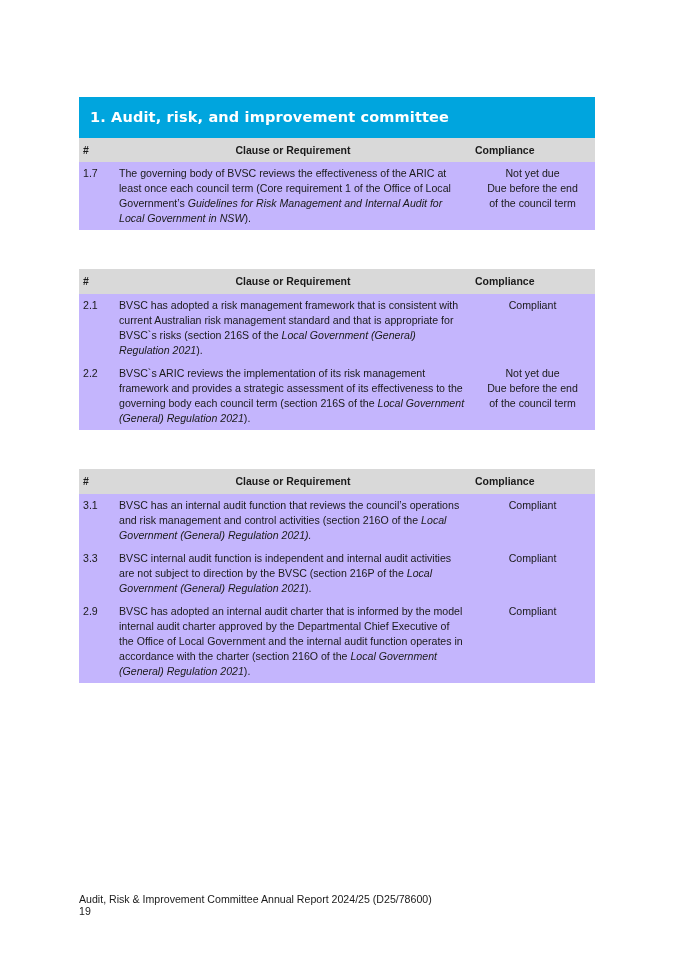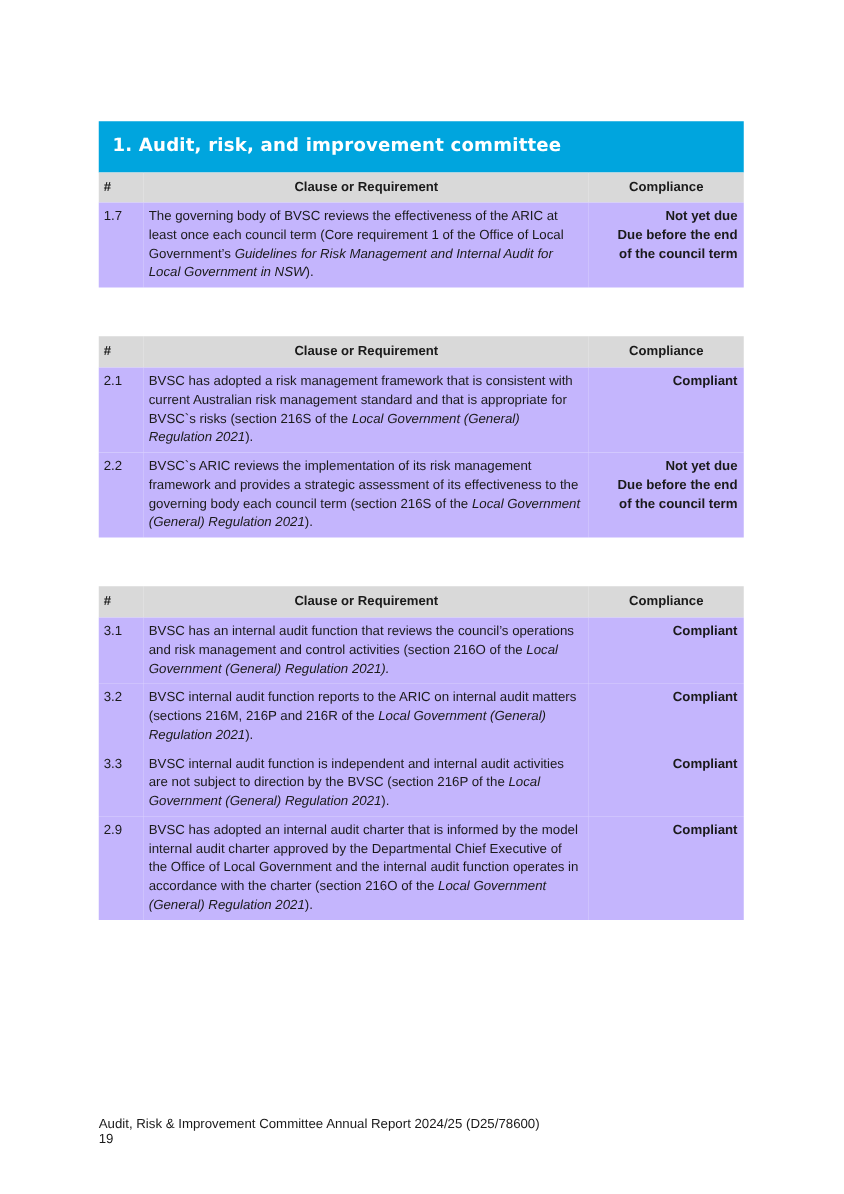--- a/index.html
+++ b/index.html
@@ -63,21 +63,21 @@
     font-family: "Liberation Sans", sans-serif;
     font-size: 10.5px;
     font-weight: 700;
     padding: 6px 4px 6px 4px;
     border: 0;
     vertical-align: middle;
     line-height: 1.2;
   }
   th.h-num  { text-align: left; padding-left: 9px; }
   th.h-text { text-align: center; }
-  th.h-comp { text-align: center; }
+  th.h-comp { text-align: left; }
 
   table.reqtable tbody td {
     border: 0;
     vertical-align: top;
     font-size: 10.6px;
     line-height: 1.42;
     color: #1a1a1a;
     padding: 4px 5px 4px 4px;
     background: #c4b5fd;
   }
@@ -85,23 +85,23 @@
     padding-left: 9px;
     padding-right: 2px;
     white-space: nowrap;
   }
   td.cell-text {
     padding-left: 4px;
     padding-right: 11px;
   }
   td.cell-comp {
     background: #87c846;
-    text-align: right;
+    text-align: center;
     vertical-align: middle;
-    font-weight: 700;
+    font-weight: 400;
     font-size: 10.6px;
     line-height: 1.35;
     padding: 6px 6px;
     border-top: 1px solid #ffffff;
     border-bottom: 1px solid #ffffff;
   }
   td.cell-comp.first-comp { border-top: 0; }
   td.cell-comp.last-comp  { border-bottom: 0; }
 
   .it { font-style: italic; }
@@ -193,25 +193,20 @@
               <th class="h-comp">Compliance</th>
             </tr>
           </thead>
           <tbody>
             <tr>
               <td class="cell-num">3.1</td>
               <td class="cell-text"><span>BVSC has an internal audit function that reviews the council’s operations and risk management and control activities (section 216O of the </span><span class="it">Local Government (General) Regulation 2021).</span></td>
               <td class="cell-comp first-comp"><span>Compliant</span></td>
             </tr>
             <tr>
-              <td class="cell-num">3.2</td>
-              <td class="cell-text"><span>BVSC internal audit function reports to the ARIC on internal audit matters (sections 216M, 216P and 216R of the </span><span class="it">Local Government (General) Regulation 2021</span><span>).</span></td>
-              <td class="cell-comp"><span>Compliant</span></td>
-            </tr>
-            <tr>
               <td class="cell-num">3.3</td>
               <td class="cell-text"><span>BVSC internal audit function is independent and internal audit activities are not subject to direction by the BVSC (section 216P of the </span><span class="it">Local Government (General) Regulation 2021</span><span>).</span></td>
               <td class="cell-comp"><span>Compliant</span></td>
             </tr>
             <tr>
               <td class="cell-num">2.9</td>
               <td class="cell-text"><span>BVSC has adopted an internal audit charter that is informed by the model internal audit charter approved by the Departmental Chief Executive of the Office of Local Government and the internal audit function operates in accordance with the charter (section 216O of the </span><span class="it">Local Government (General) Regulation 2021</span><span>).</span></td>
               <td class="cell-comp last-comp"><span>Compliant</span></td>
             </tr>
           </tbody>

